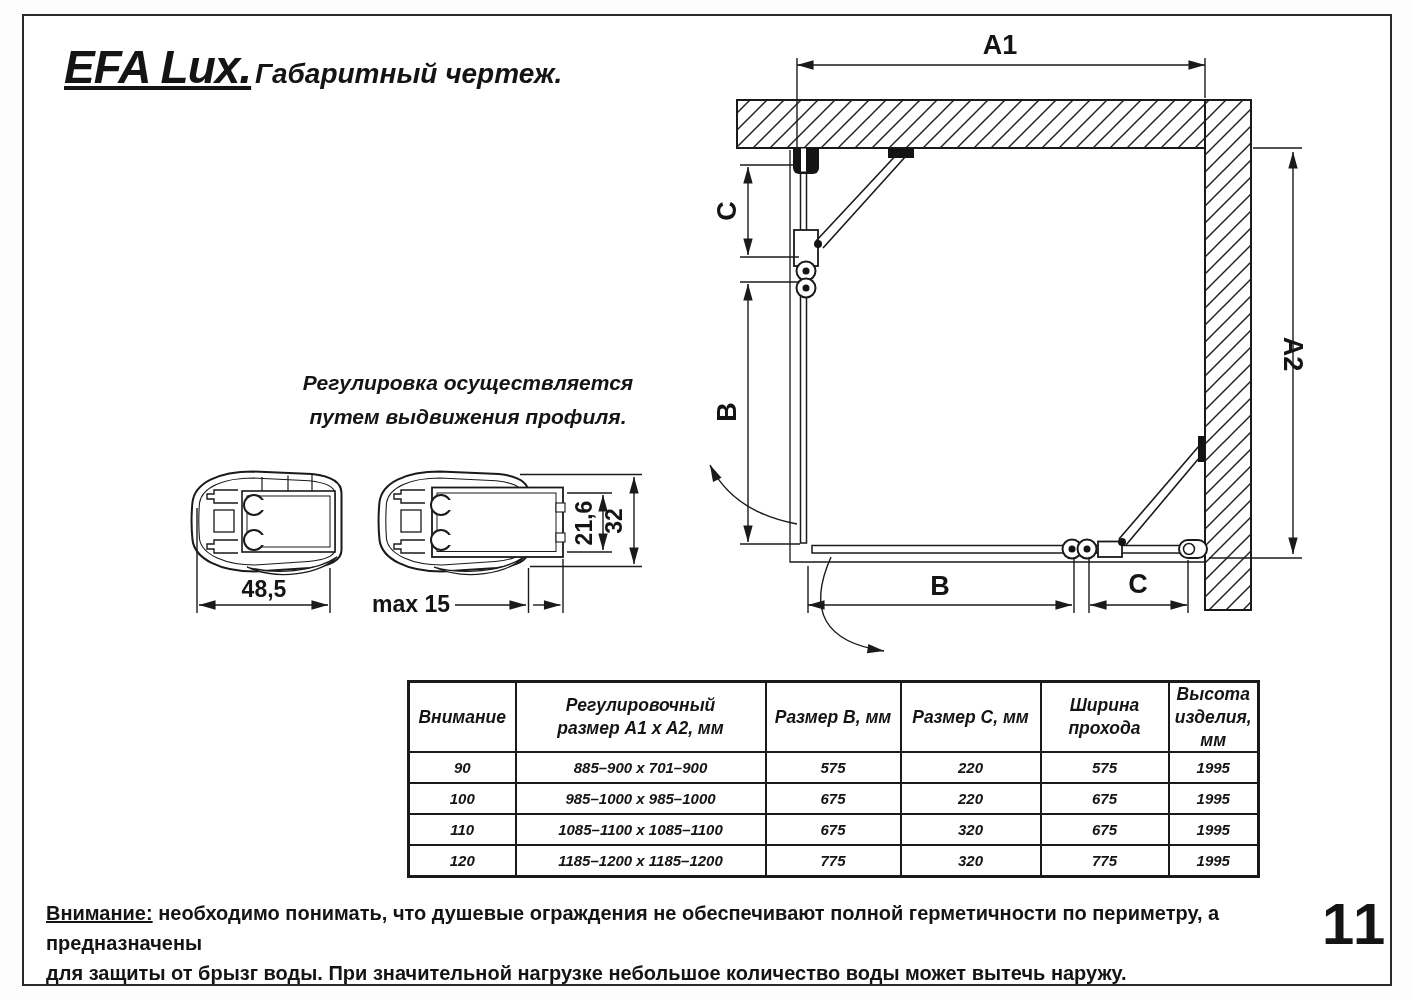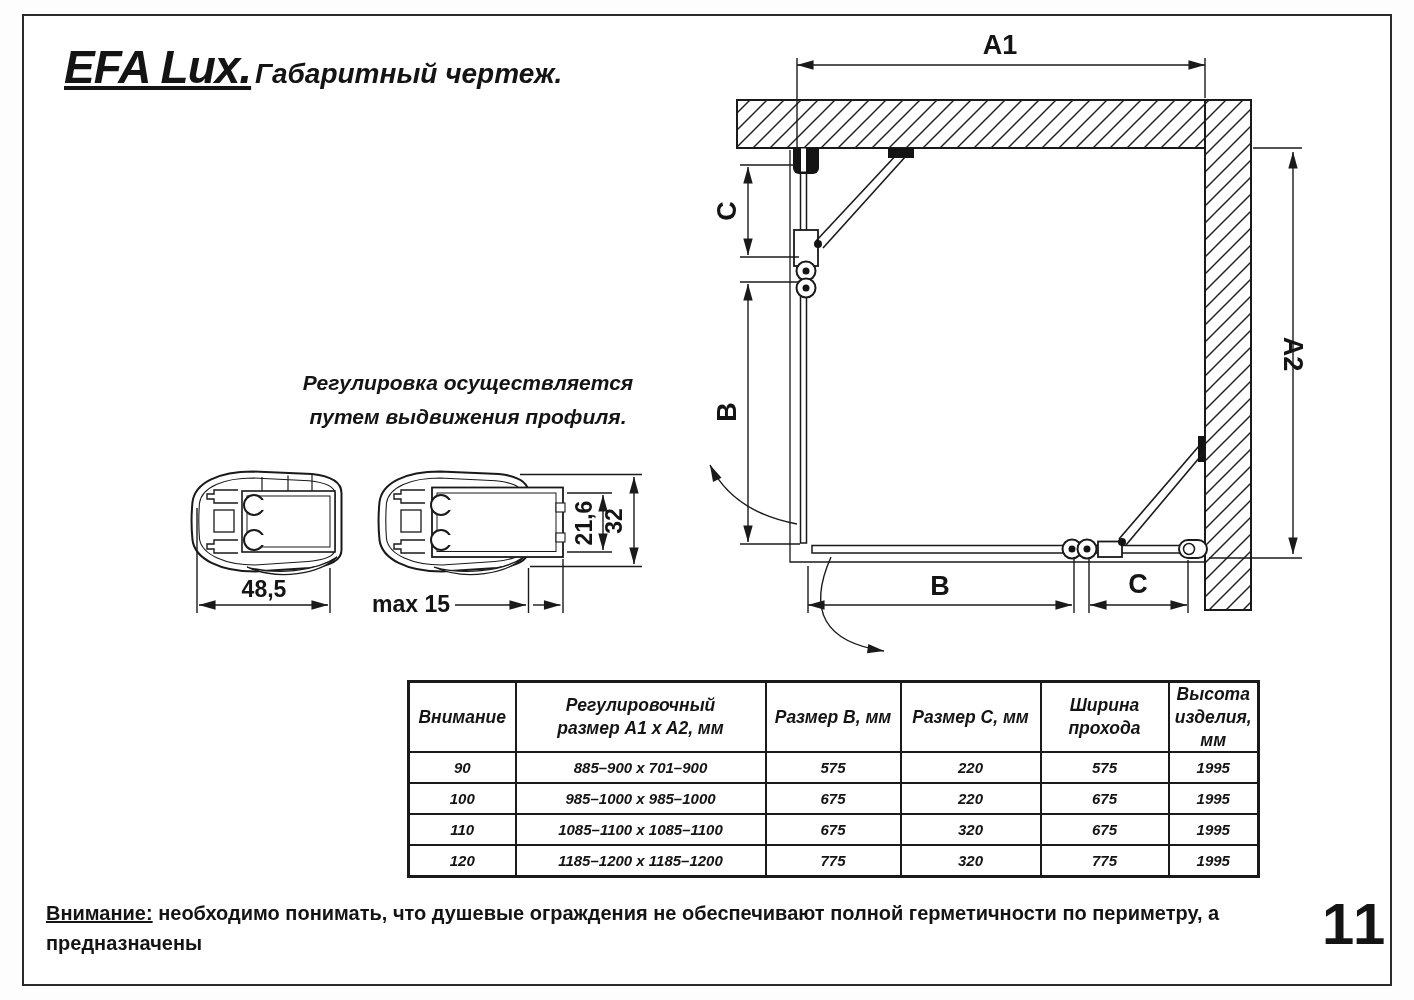--- a/index.html
+++ b/index.html
@@ -285,15 +285,16 @@
       <td>775</td>
       <td>320</td>
       <td>775</td>
       <td>1995</td>
     </tr>
   </tbody>
 </table>
 
 <div class="warning">
   <div><span class="w-label">Внимание:</span><span> необходимо понимать, что душевые ограждения не обеспечивают полной герметичности по периметру, а предназначены</span></div>
+  <div>для защиты от брызг воды. При значительной нагрузке небольшое количество воды может вытечь наружу.</div>
 </div>
 
 <div class="page-num">11</div>
 
 </body></html>

